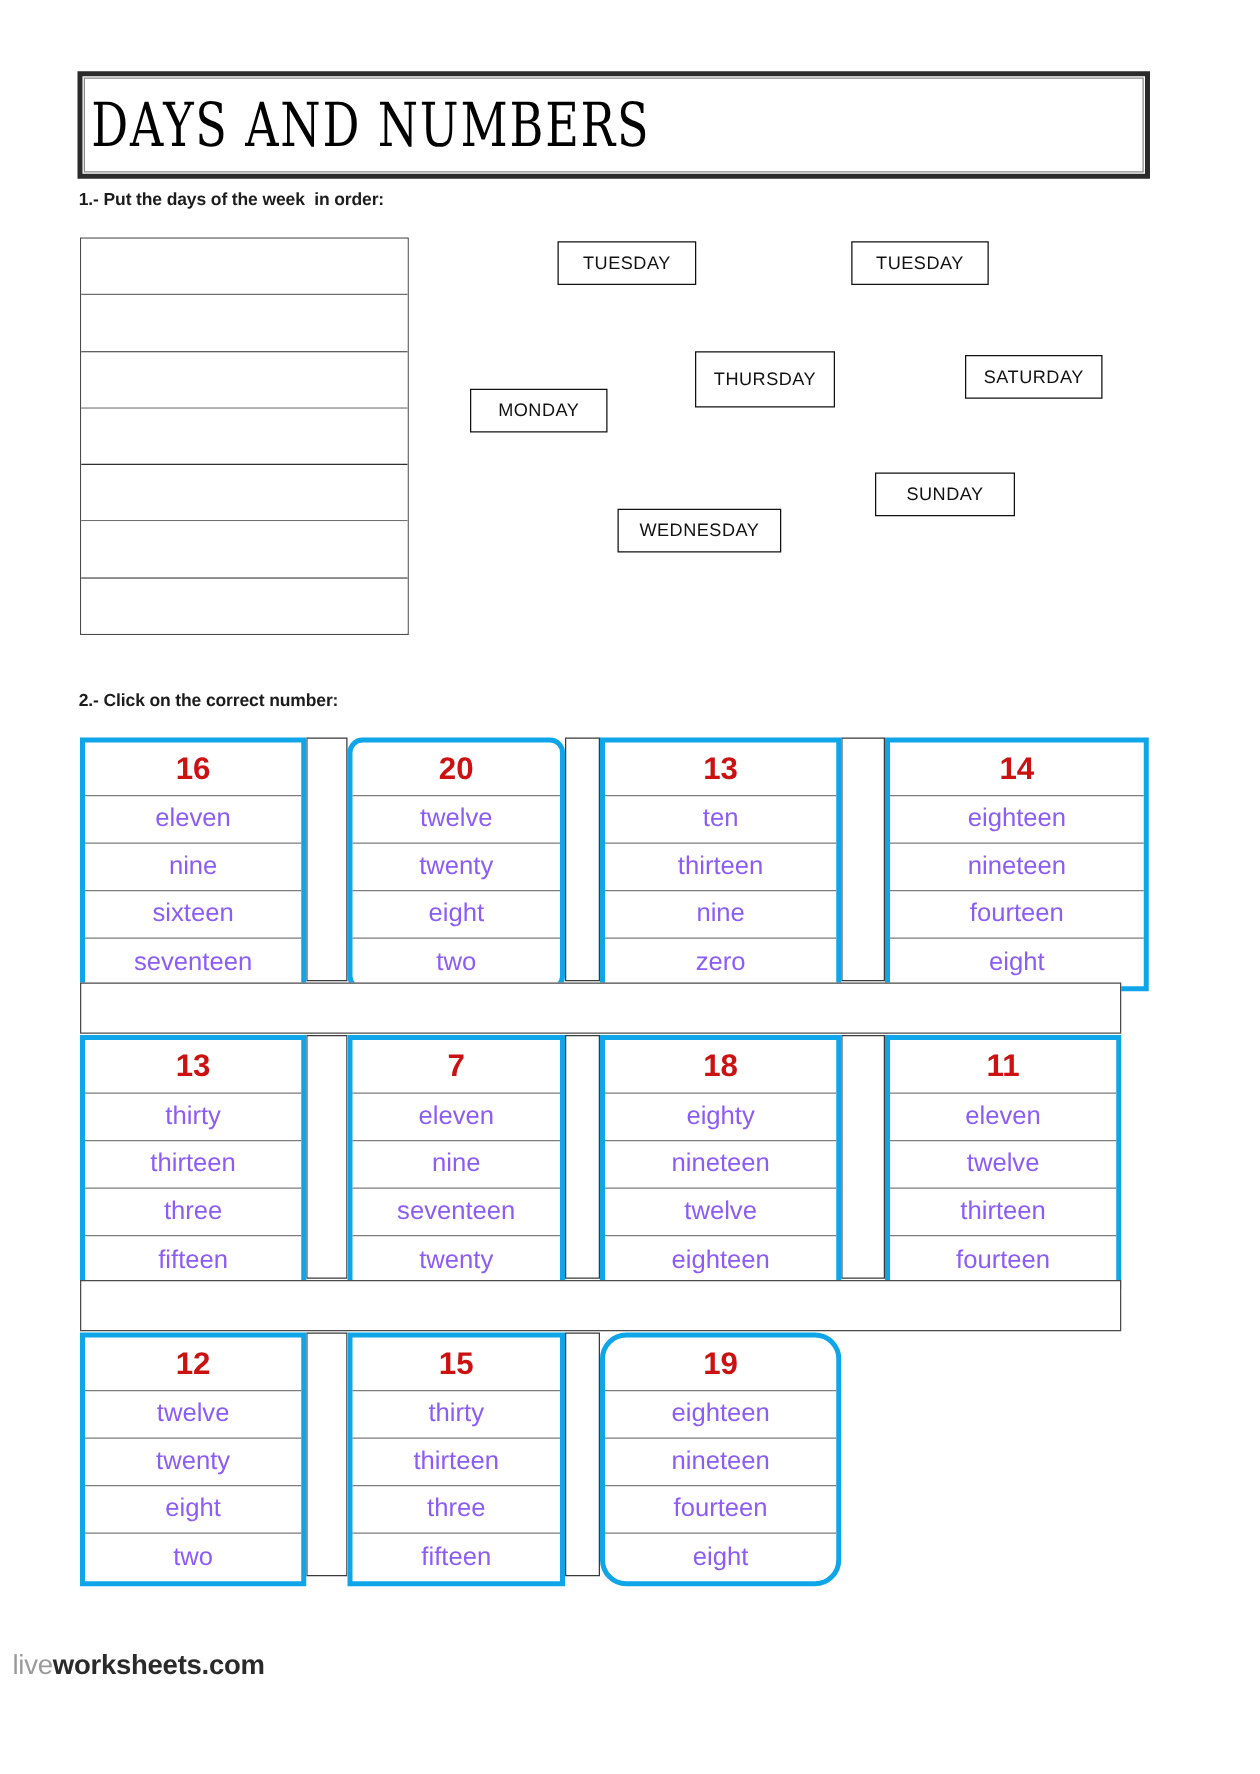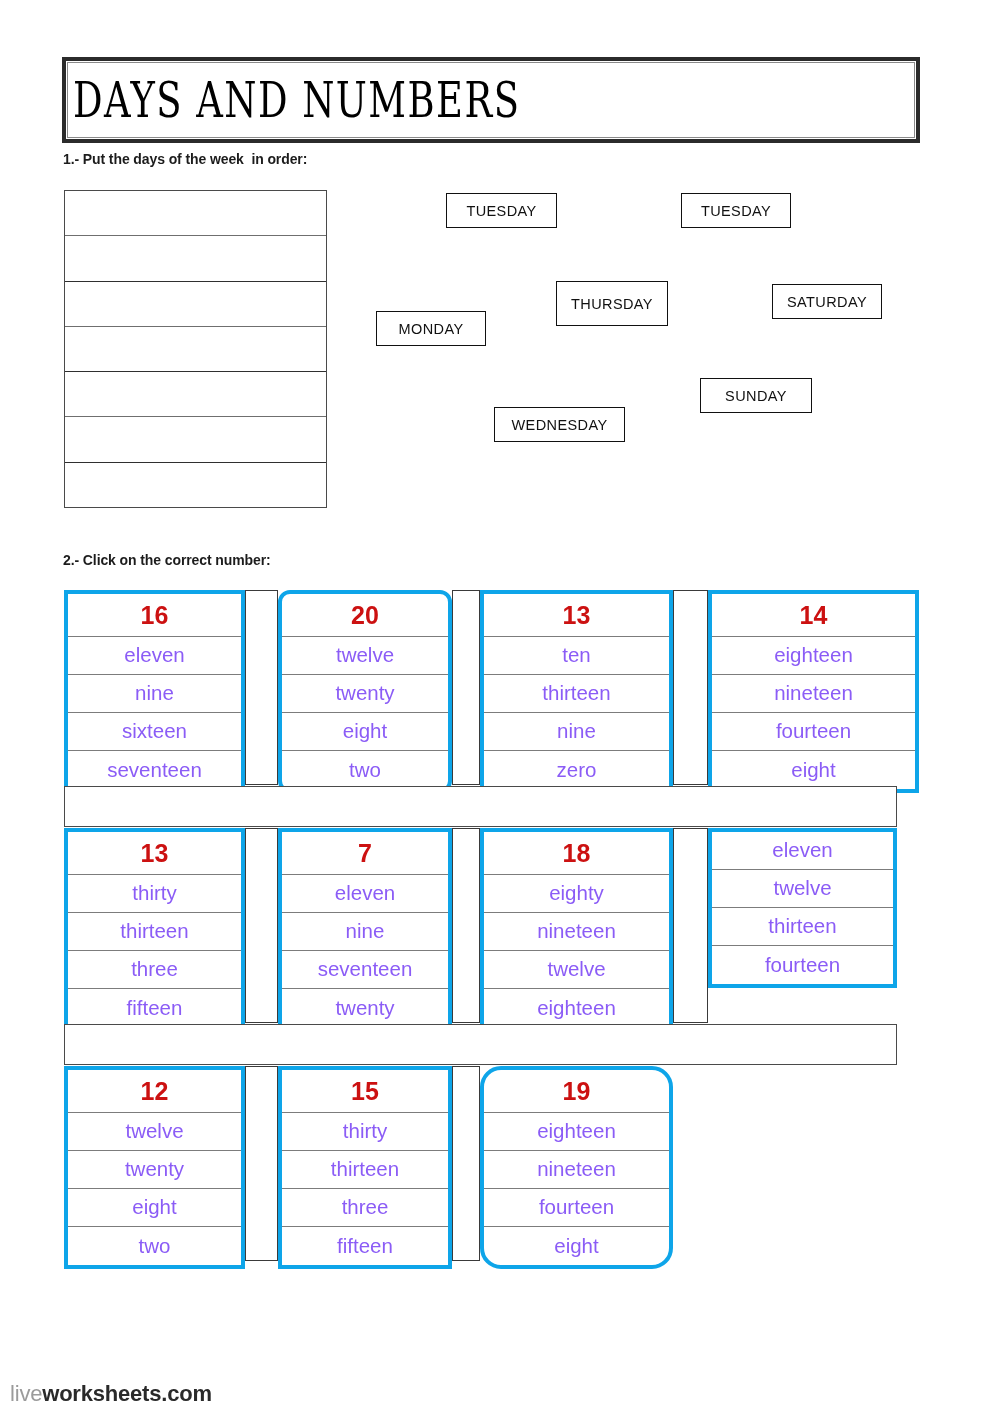--- a/index.html
+++ b/index.html
@@ -148,21 +148,21 @@
     box-sizing: border-box;
     border: 1px solid #4a4a4a;
     background: #ffffff;
     height: 41px;
   }
 
   
   #footer-watermark {
     position: absolute;
     left: 10px;
-    top: 1381px;
+    top: 1319px;
     font-size: 22px;
     letter-spacing: -0.2px;
     white-space: nowrap;
   }
   #footer-live { color: #9b9b9b; font-weight: 400; }
   #footer-worksheets { color: #2a2a2a; font-weight: 700; }
 </style>
 </head>
 <body>
 
@@ -248,20 +248,21 @@
         <div class="num-option">twenty</div>
       </div>
       <div class="num-block" style="left: 416px; width: 193px;">
         <div class="num-head">18</div>
         <div class="num-option">eighty</div>
         <div class="num-option">nineteen</div>
         <div class="num-option">twelve</div>
         <div class="num-option">eighteen</div>
       </div>
       <div class="num-block" style="left: 644px; width: 189px;">
+        <div class="num-head">11</div>
         <div class="num-option">eleven</div>
         <div class="num-option">twelve</div>
         <div class="num-option">thirteen</div>
         <div class="num-option">fourteen</div>
       </div>
     </div>
     <div class="spacer-row" style="position: absolute; left: 0px; top: 434px; width: 833px;"></div>
     <div class="block-row" style="position: absolute; left: 0px; top: 476px; width: 840px; height: 195px;">
       <div class="gap-col" style="left: 181px; width: 33px;"></div>
       <div class="gap-col" style="left: 388px; width: 28px;"></div>

